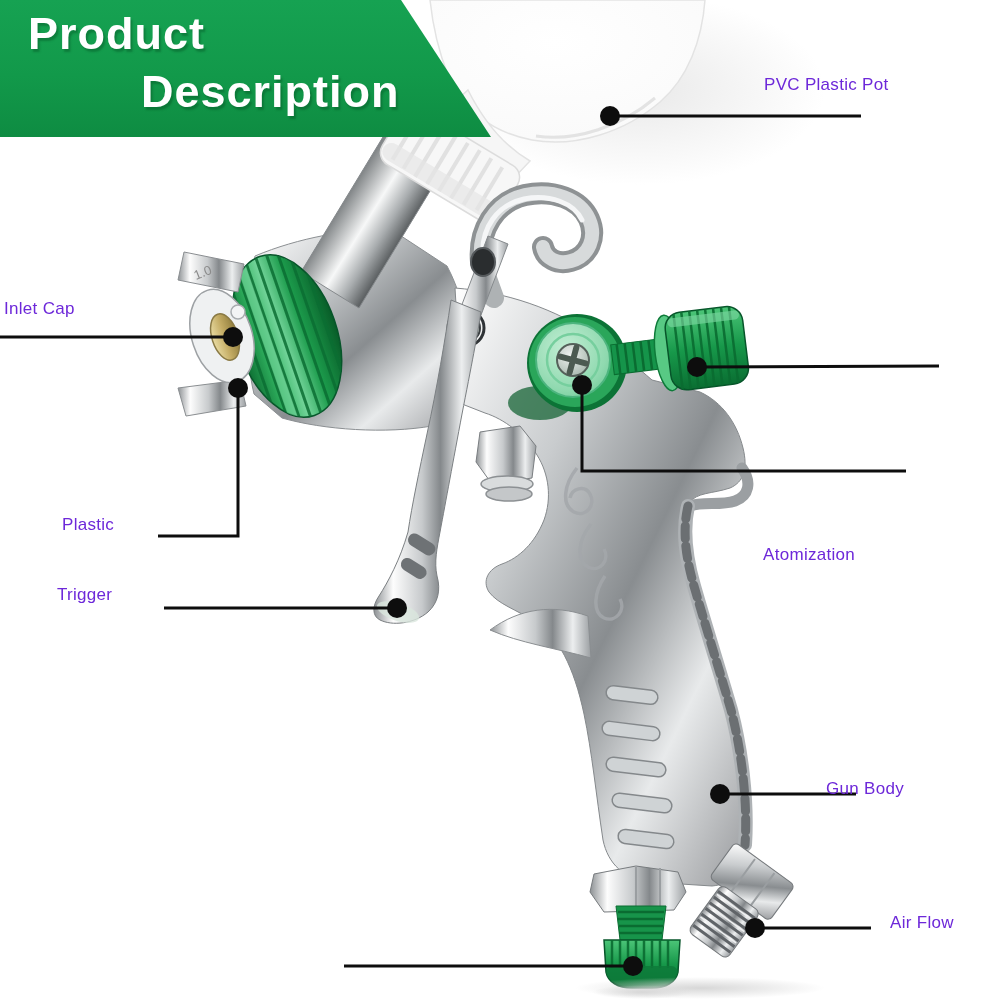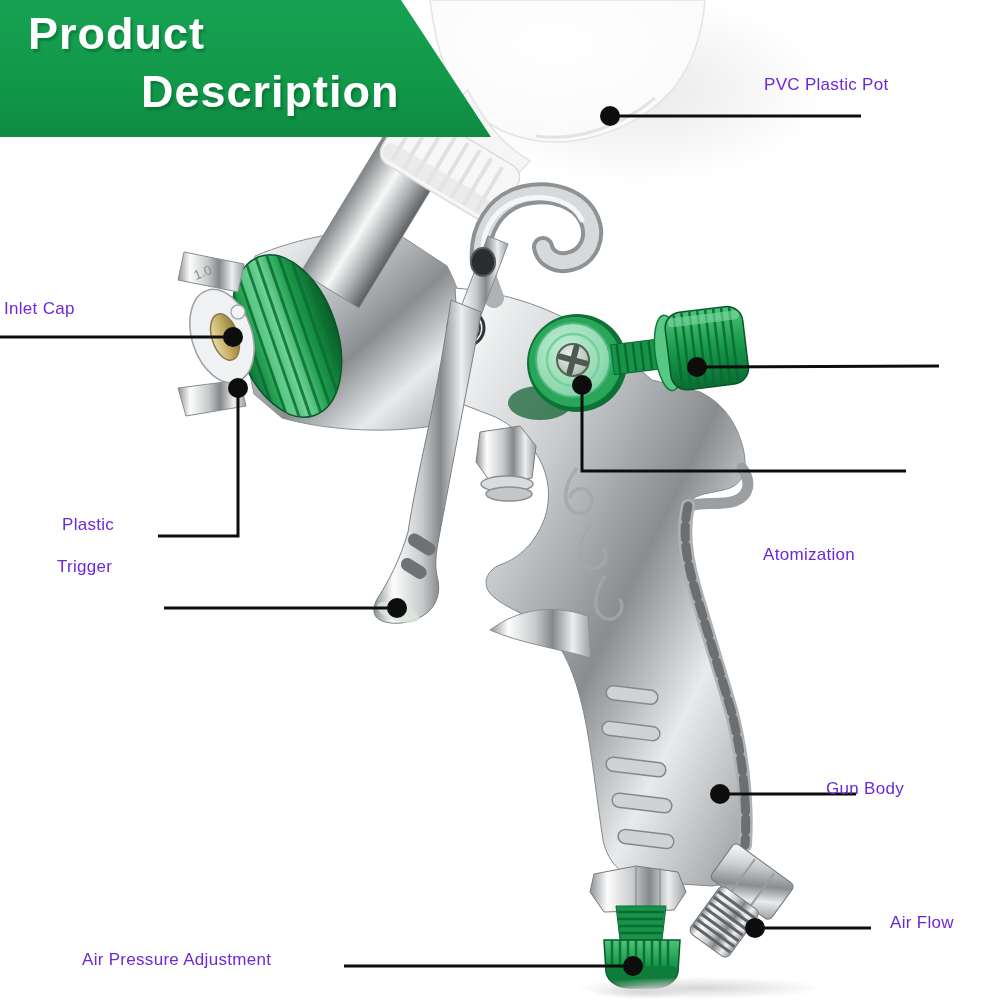--- a/index.html
+++ b/index.html
@@ -342,17 +342,16 @@
 
   <div class="banner">
     <div class="banner-line l2">Description</div>
     <div class="banner-line l1">Product</div>
   </div>
 
   <div class="label" style="left:764px;top:76px">PVC Plastic Pot</div>
   <div class="label" style="left:4px;top:300px">Inlet Cap</div>
   <div class="label" style="left:62px;top:516px">Plastic</div>
   <div class="label" style="left:763px;top:546px">Atomization</div>
-  <div class="label" style="left:57px;top:558px">Trigger</div>
+  <div class="label" style="left:57px;top:586px">Trigger</div>
   <div class="label" style="left:826px;top:780px">Gun Body</div>
   <div class="label" style="left:890px;top:914px">Air Flow</div>
-  <div class="label" style="left:82px;top:951px">Air Pressure Adjustment</div>
 </div>
 
 </body></html>

